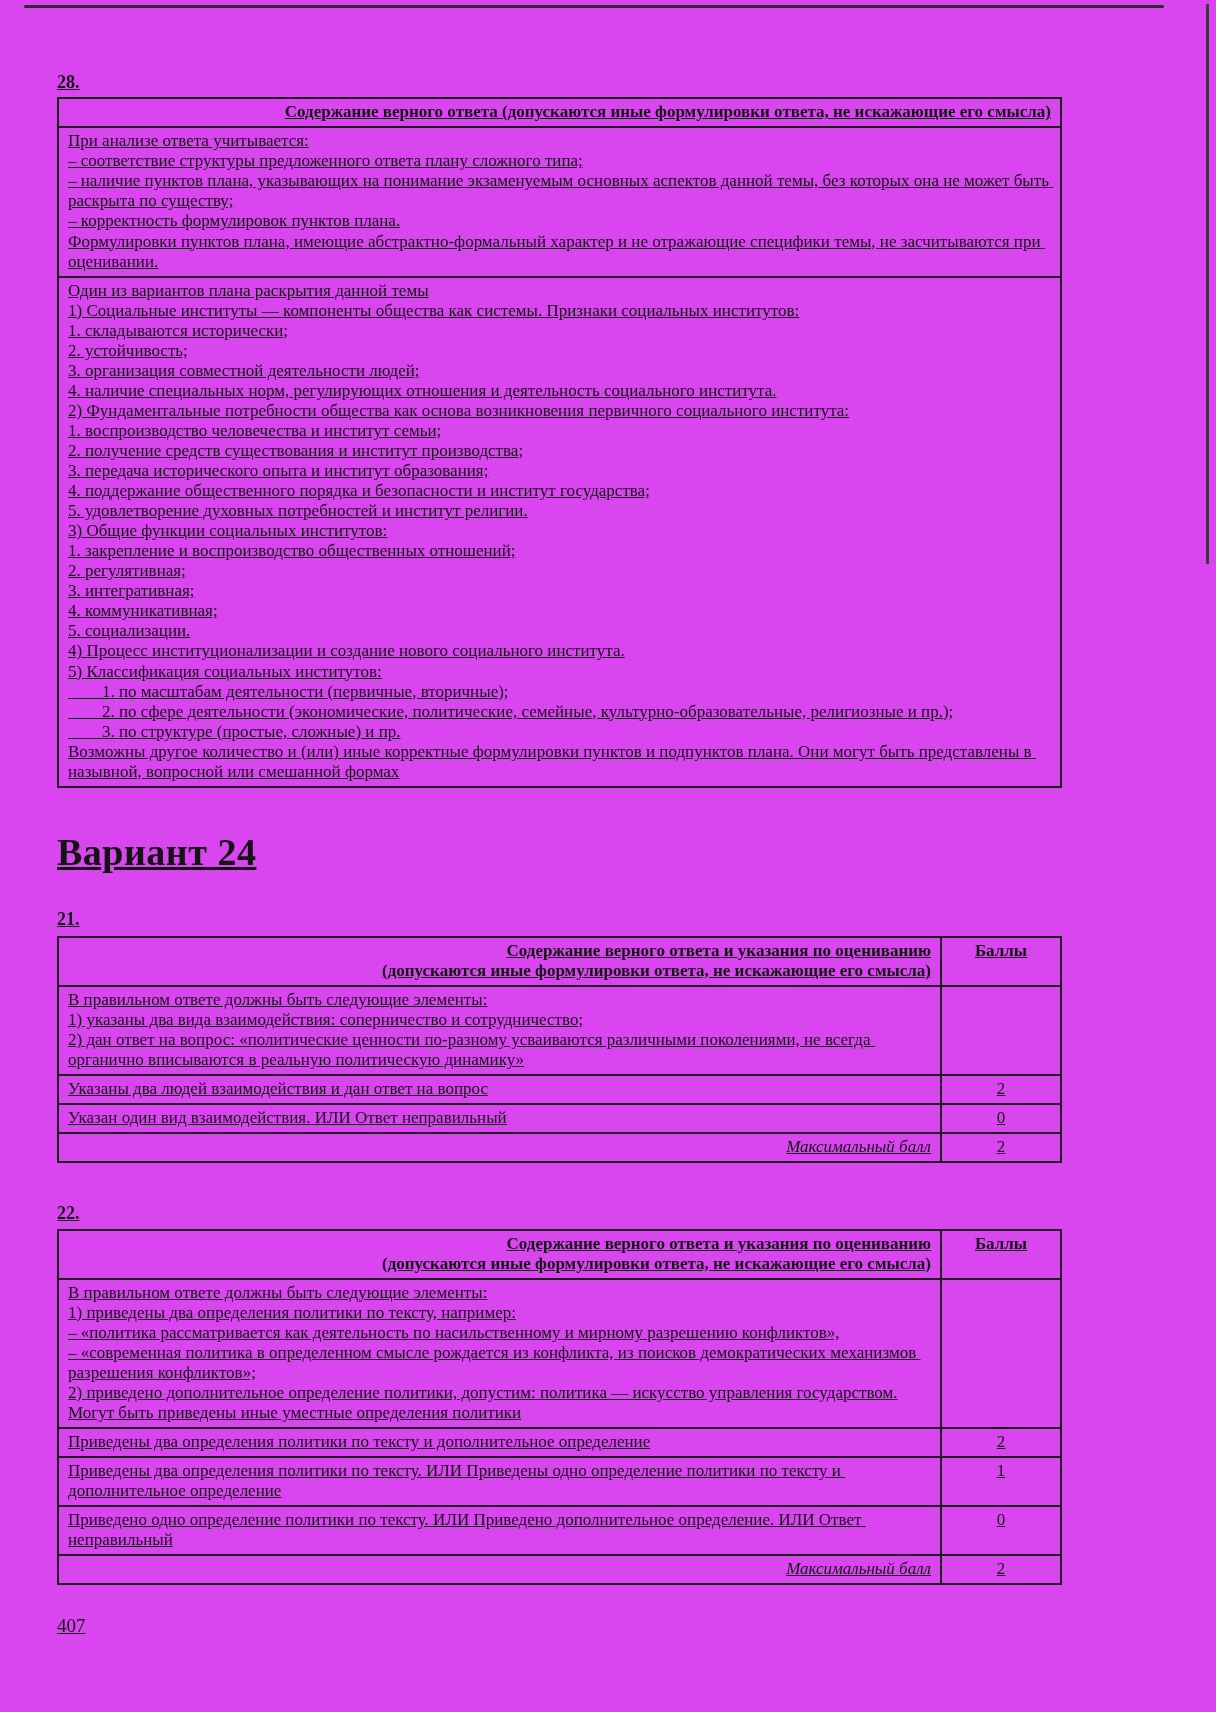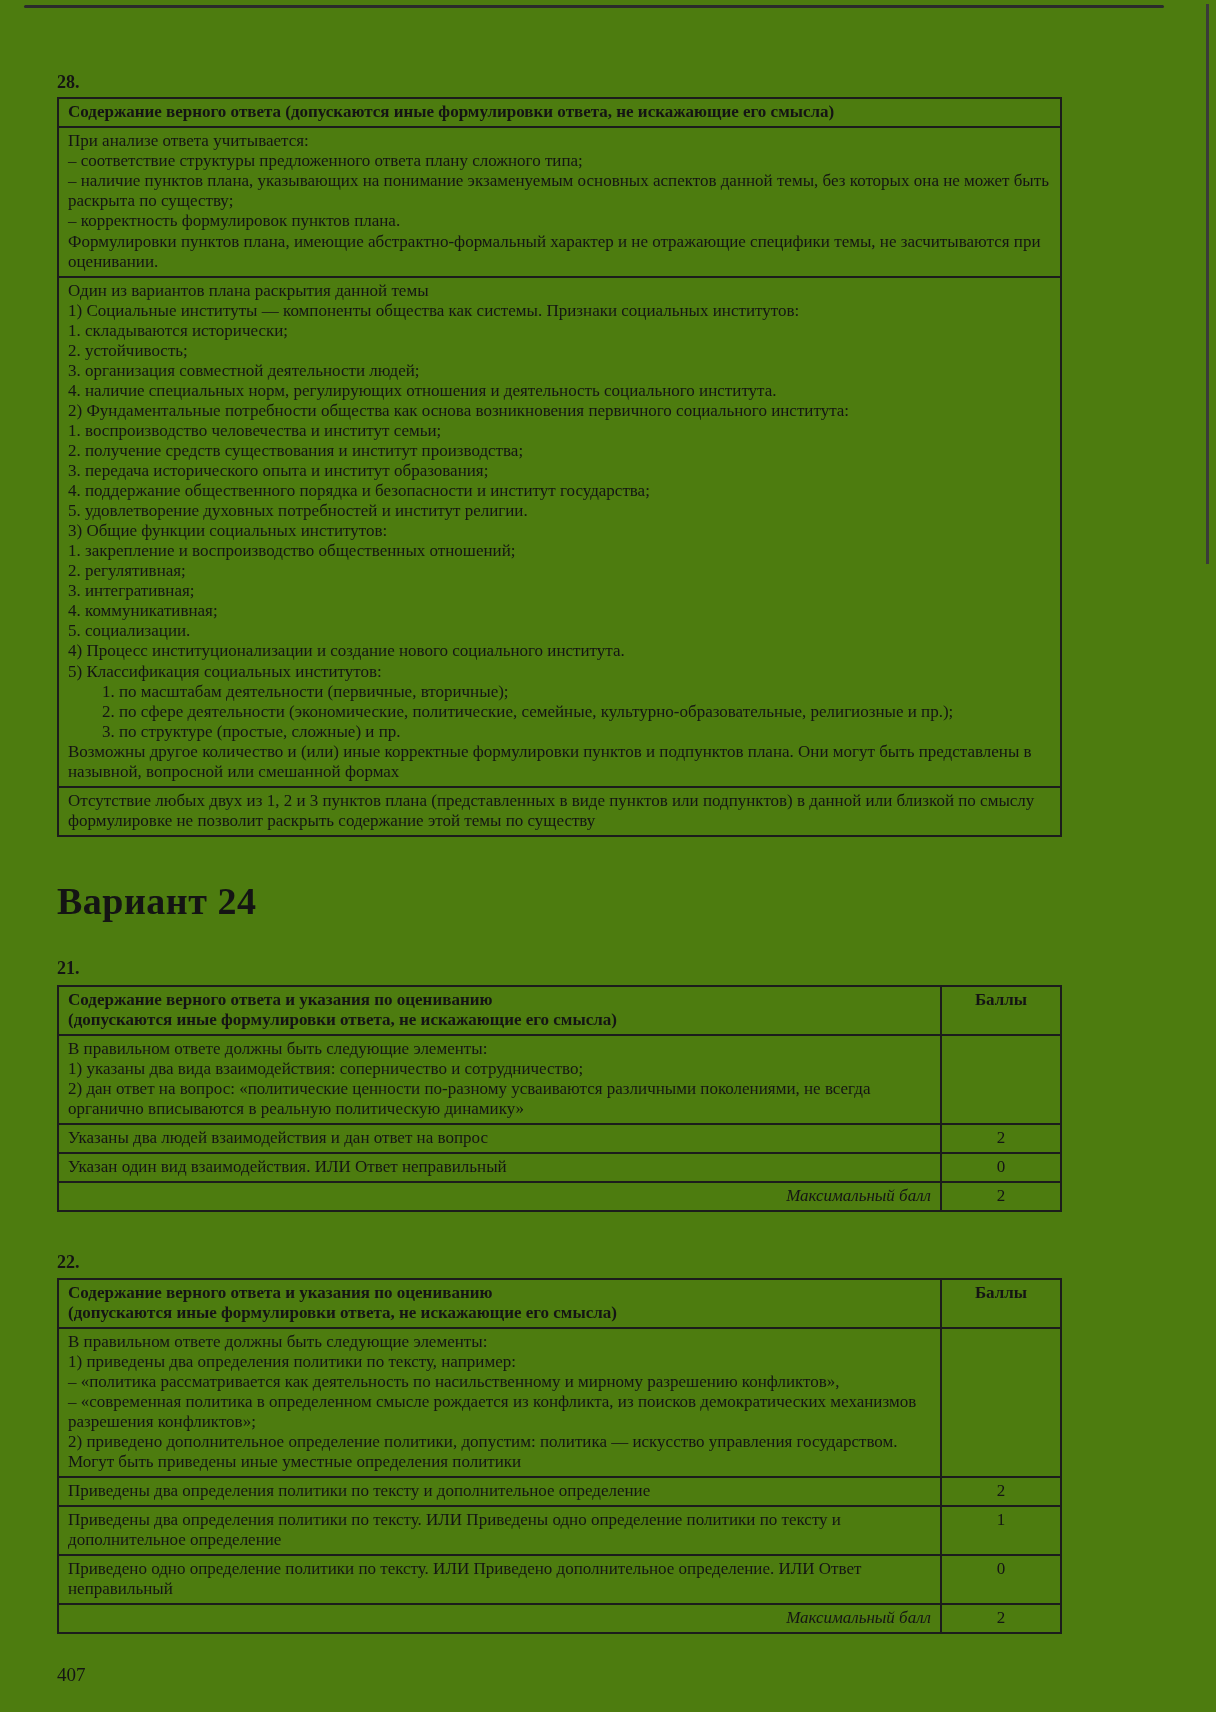--- a/index.html
+++ b/index.html
@@ -5,23 +5,24 @@
   html, body {
     margin: 0;
     padding: 0;
     background: #f4f3ef;
     font-family: "Liberation Serif", "DejaVu Serif", serif;
   }
   .page {
     position: relative;
     width: 1216px;
     height: 1712px;
-    background: #4d7c0f;
+    background: #d946ef;
     color: #141414;
     overflow: hidden;
+    text-decoration: underline;
   }
   
   .scan-top {
     position: absolute;
     top: 5px; left: 24px;
     width: 1140px; height: 3px;
     background: #2b2b2b;
     border-radius: 2px;
   }
   .scan-right {
@@ -49,21 +50,21 @@
     font-size: 17px;
     line-height: 1.18;
   }
   table.doc-table td {
     border: 2px solid #1c1c1c;
     padding: 3px 9px 4px 9px;
     vertical-align: top;
   }
   td.hdr {
     font-weight: bold;
-    text-align: left;
+    text-align: right;
   }
   td.pre, .pre {
     white-space: pre-wrap;
   }
   td.pts-col {
     width: 100px;
     text-align: center;
   }
   td.pts {
     text-align: center;
@@ -130,23 +131,20 @@
 3. интегративная;
 4. коммуникативная;
 5. социализации.
 4) Процесс институционализации и создание нового социального института.
 5) Классификация социальных институтов:
         1. по масштабам деятельности (первичные, вторичные);
         2. по сфере деятельности (экономические, политические, семейные, культурно-образовательные, религиозные и пр.);
         3. по структуре (простые, сложные) и пр.
 Возможны другое количество и (или) иные корректные формулировки пунктов и подпунктов плана. Они могут быть представлены в назывной, вопросной или смешанной формах</td>
           </tr>
-          <tr>
-            <td class="pre">Отсутствие любых двух из 1, 2 и 3 пунктов плана (представленных в виде пунктов или подпунктов) в данной или близкой по смыслу формулировке не позволит раскрыть содержание этой темы по существу</td>
-          </tr>
         </tbody>
       </table>
     </div>
 
     <div class="variant-title">Вариант 24</div>
 
     <div class="q-label">21.</div>
     <div class="t21-wrap">
       <table class="doc-table">
         <tbody>

